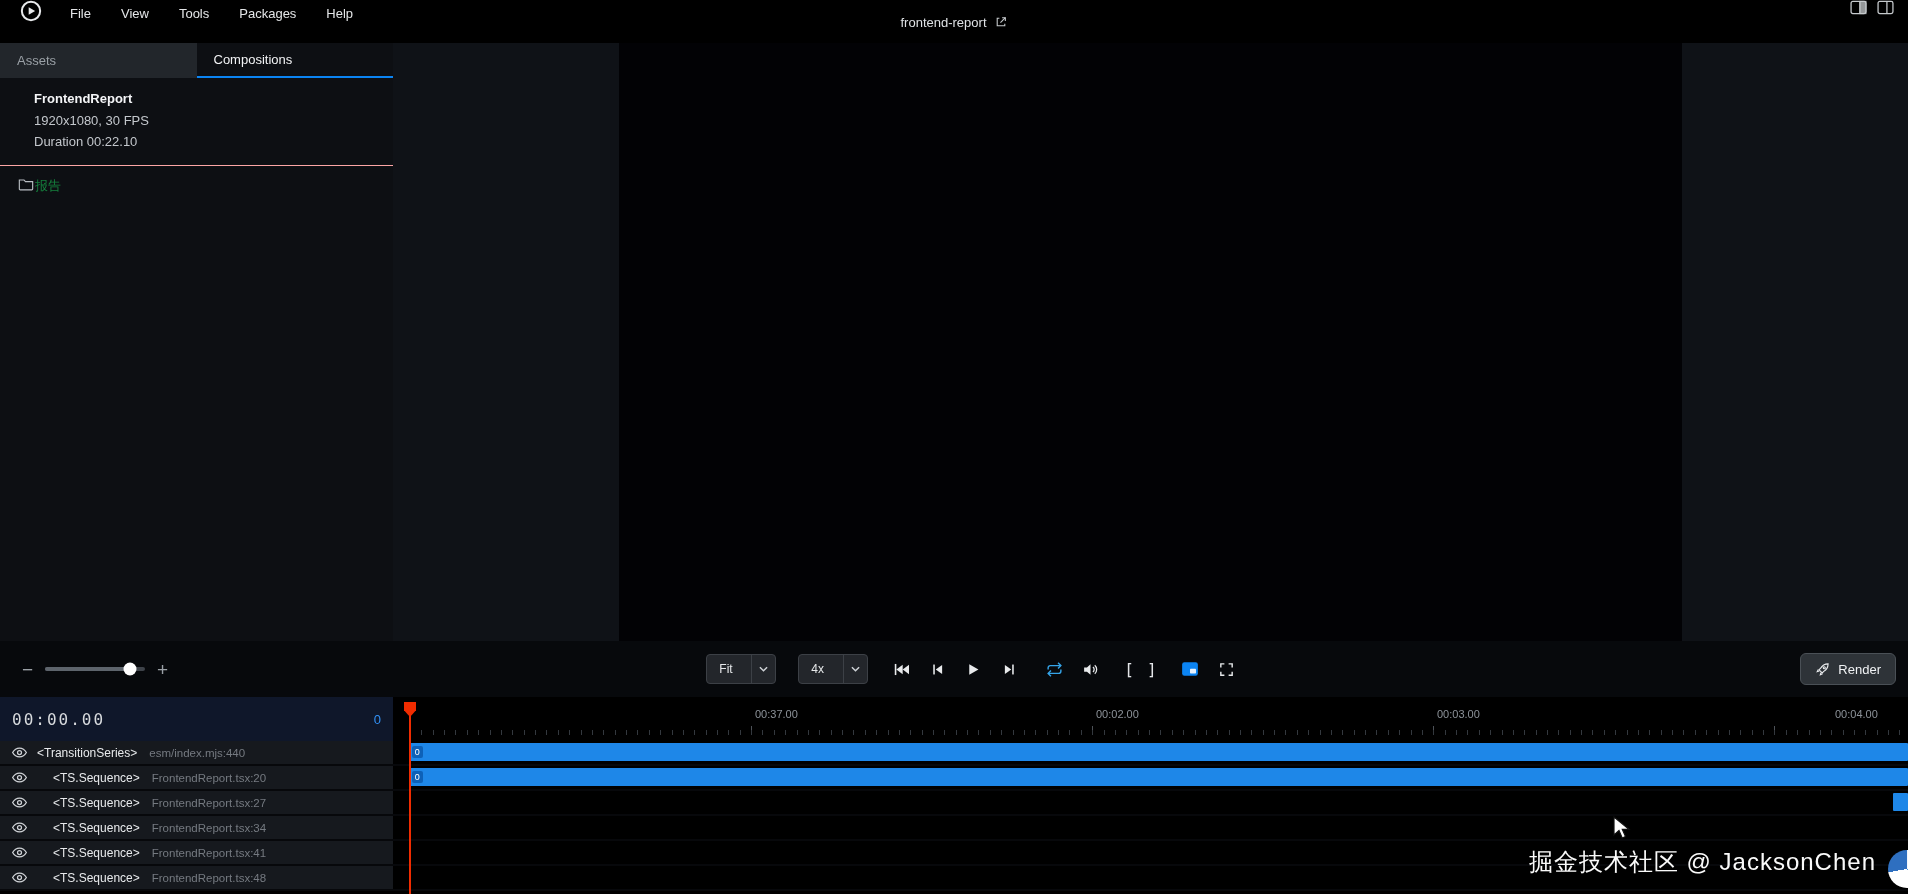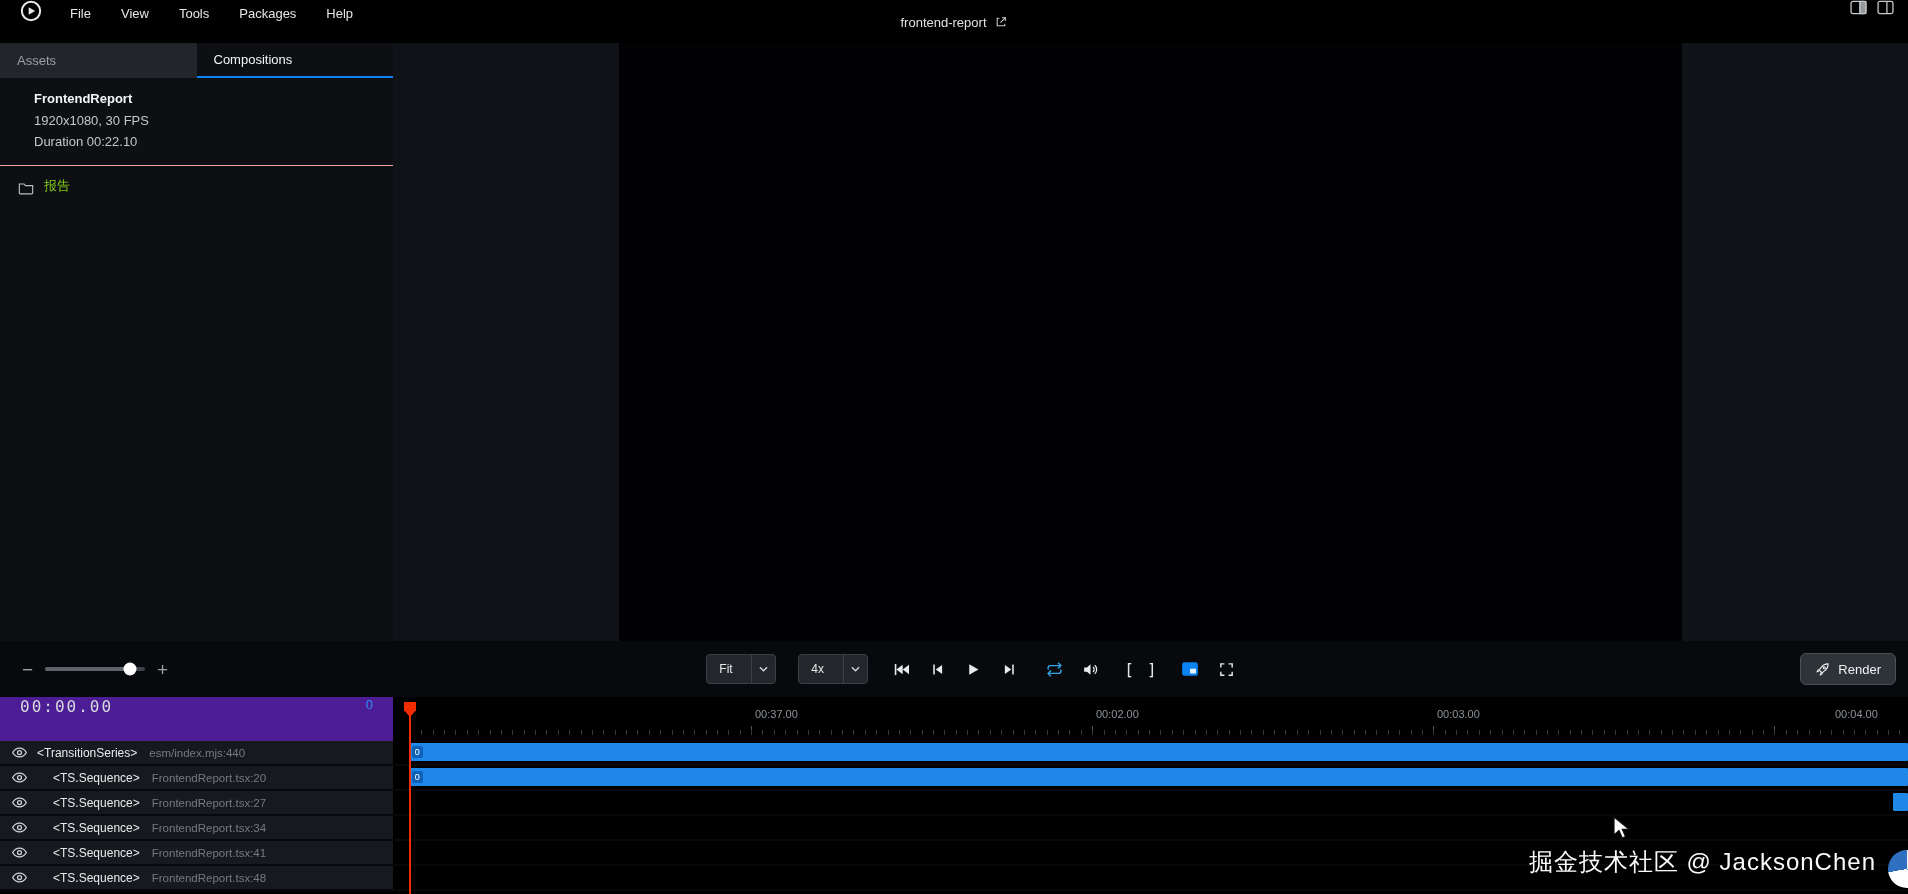--- a/index.html
+++ b/index.html
@@ -19,21 +19,21 @@
   
   .main{flex:1;display:flex;min-height:0}
   .sidebar{width:393px;flex:0 0 auto;background:#0d0f13;display:flex;flex-direction:column}
   .tabs{display:flex;height:35px;flex:0 0 auto}
   .tab{width:50%;display:flex;align-items:center;padding-left:17px;font-size:13px}
   .tab.active{background:#0d0f13;color:#f2f3f5;border-bottom:2px solid #0b84f3}
   .tab.inactive{background:#22262b;color:#9aa0a6}
   .comp-info{padding:13px 34px 12px;border-bottom:1px solid #fca5a5}
   .comp-name{font-size:13px;font-weight:bold;color:#f4f5f7;margin-bottom:5px}
   .comp-meta,.comp-dur{font-size:13px;color:#c3c7cc;line-height:1.6}
-  .folder-row{display:flex;align-items:flex-end;gap:10px;padding:11px 18px;font-size:13px;color:#84cc16}
+  .folder-row{display:flex;align-items:flex-start;gap:1px;padding:11px 18px;font-size:13px;color:#15803d}
   .preview{flex:1;background:#0f1217;display:flex;justify-content:center;min-width:0}
   .canvas{height:100%;width:1063px;background:#020205}
 
   
   .toolbar{height:56px;flex:0 0 auto;background:#07090c;display:flex;align-items:center;justify-content:center;position:relative}
   .zoom-group{position:absolute;left:22px;display:flex;align-items:center;gap:12px}
   .zoom-btn{font-size:19px;color:#9aa0a6;line-height:1}
   .slider{position:relative;width:100px;height:16px;display:flex;align-items:center}
   .slider-track{width:100%;height:4px;border-radius:2px;background:#3e434a}
   .slider-fill{position:absolute;left:0;width:85%;height:4px;border-radius:2px;background:#5d646c}
@@ -45,21 +45,21 @@
   .dd-chevron{padding:0 7px;display:flex}
   .transport{display:flex;align-items:center;gap:13px}
   .icon-btn{display:flex;align-items:center;justify-content:center;width:23px;height:23px}
   .pair{display:flex;align-items:center;gap:13px}
   .bracket{font-size:16px;color:#e4e6e9;font-family:"DejaVu Sans Mono",monospace}
   .render-btn{position:absolute;right:12px;display:flex;align-items:center;gap:8px;height:32px;padding:0 14px;background:#2e3338;border:1px solid #4a5056;border-radius:6px;color:#f0f2f4;font-size:13px;font-family:inherit}
 
   
   .timeline{height:197px;flex:0 0 auto;background:#000;position:relative}
   .tl-header{height:44px;display:flex}
-  .tl-time{width:393px;flex:0 0 auto;display:flex;justify-content:space-between;padding:0 20px;background:#4c1d95}
+  .tl-time{width:393px;flex:0 0 auto;display:flex;align-items:center;justify-content:space-between;padding:0 12px;background:#0f172a}
   .timecode{font-family:"DejaVu Sans Mono",monospace;font-size:16px;letter-spacing:2px;color:#d8dbde}
   .frame-num{color:#3291f5;font-size:13px}
   .tl-ruler{flex:1;position:relative;overflow:hidden}
   .tl-ruler::after{content:"";position:absolute;left:17px;right:0;bottom:6px;height:5px;
     background:repeating-linear-gradient(to right,#33383e 0 1px,transparent 1px 11.37px)}
   .major-tick{position:absolute;bottom:6px;width:1px;height:9px;background:#4d5258}
   .ruler-label{position:absolute;top:11px;font-size:11px;color:#8d939a;white-space:nowrap}
   .tl-rows{display:flex;flex-direction:column}
   .tl-row{height:25px;display:flex;border-bottom:2px solid #07080b}
   .tl-row-left{width:393px;flex:0 0 auto;background:#16191e;display:flex;align-items:center;padding-left:12px;overflow:hidden}

